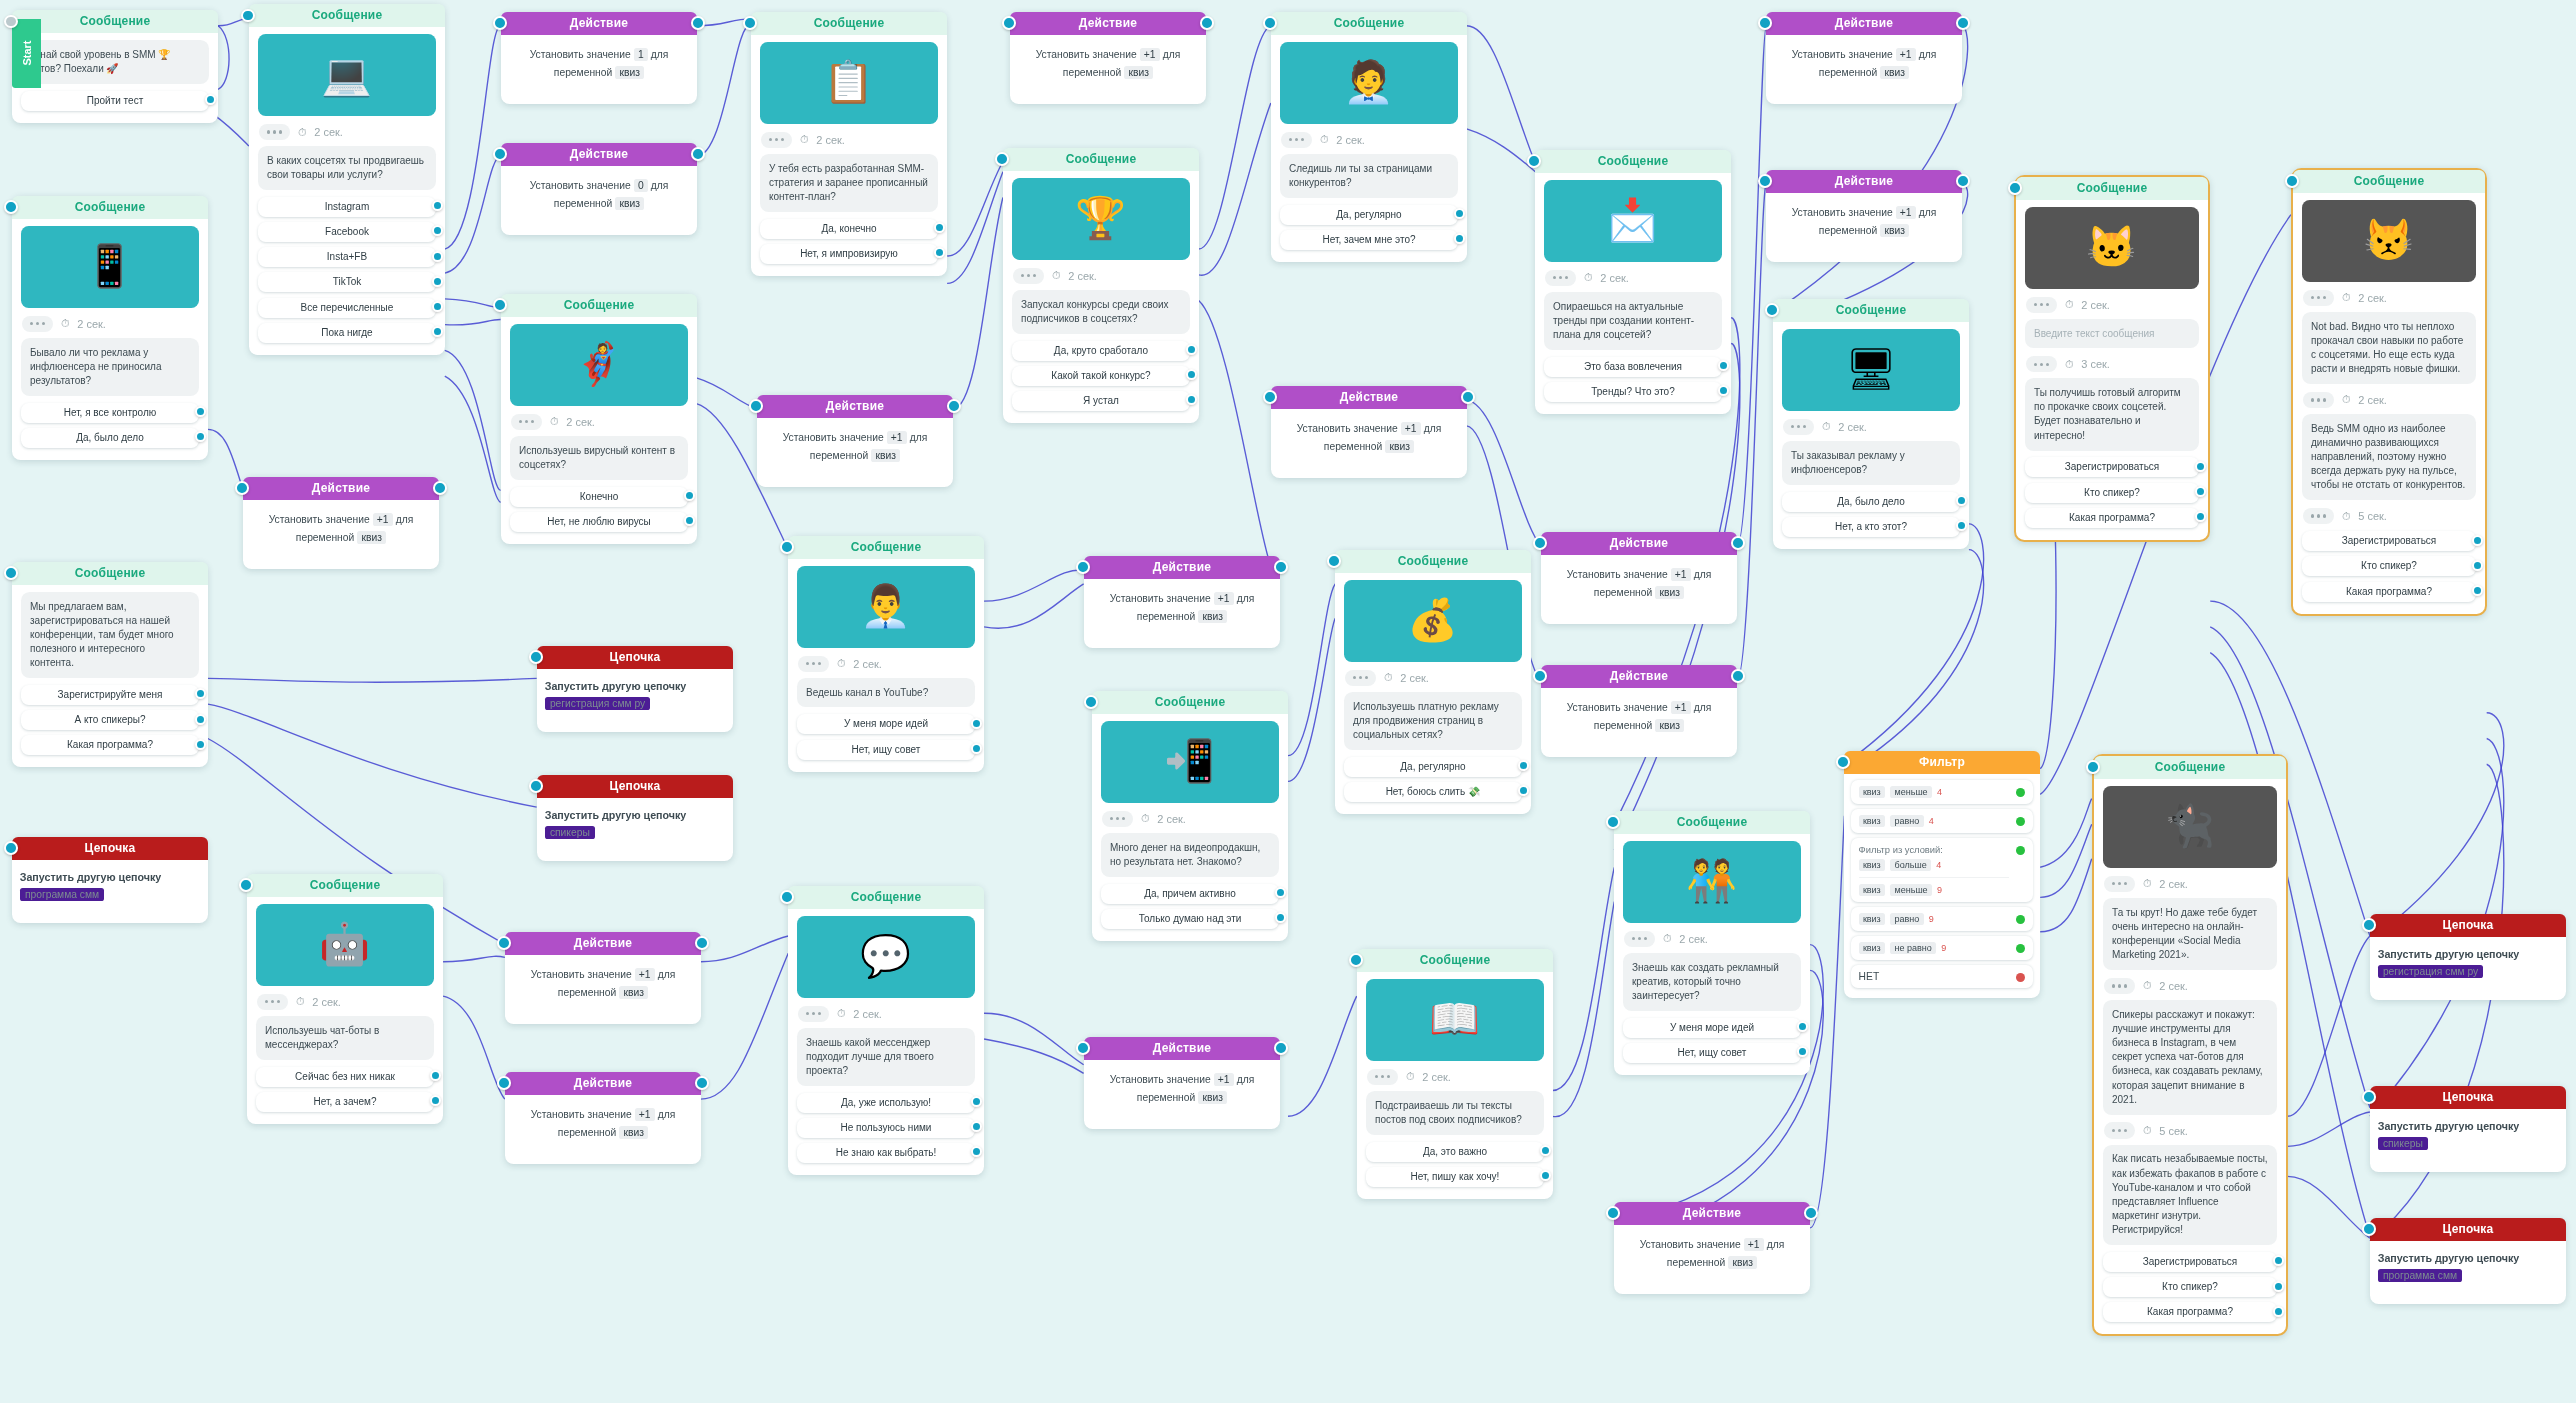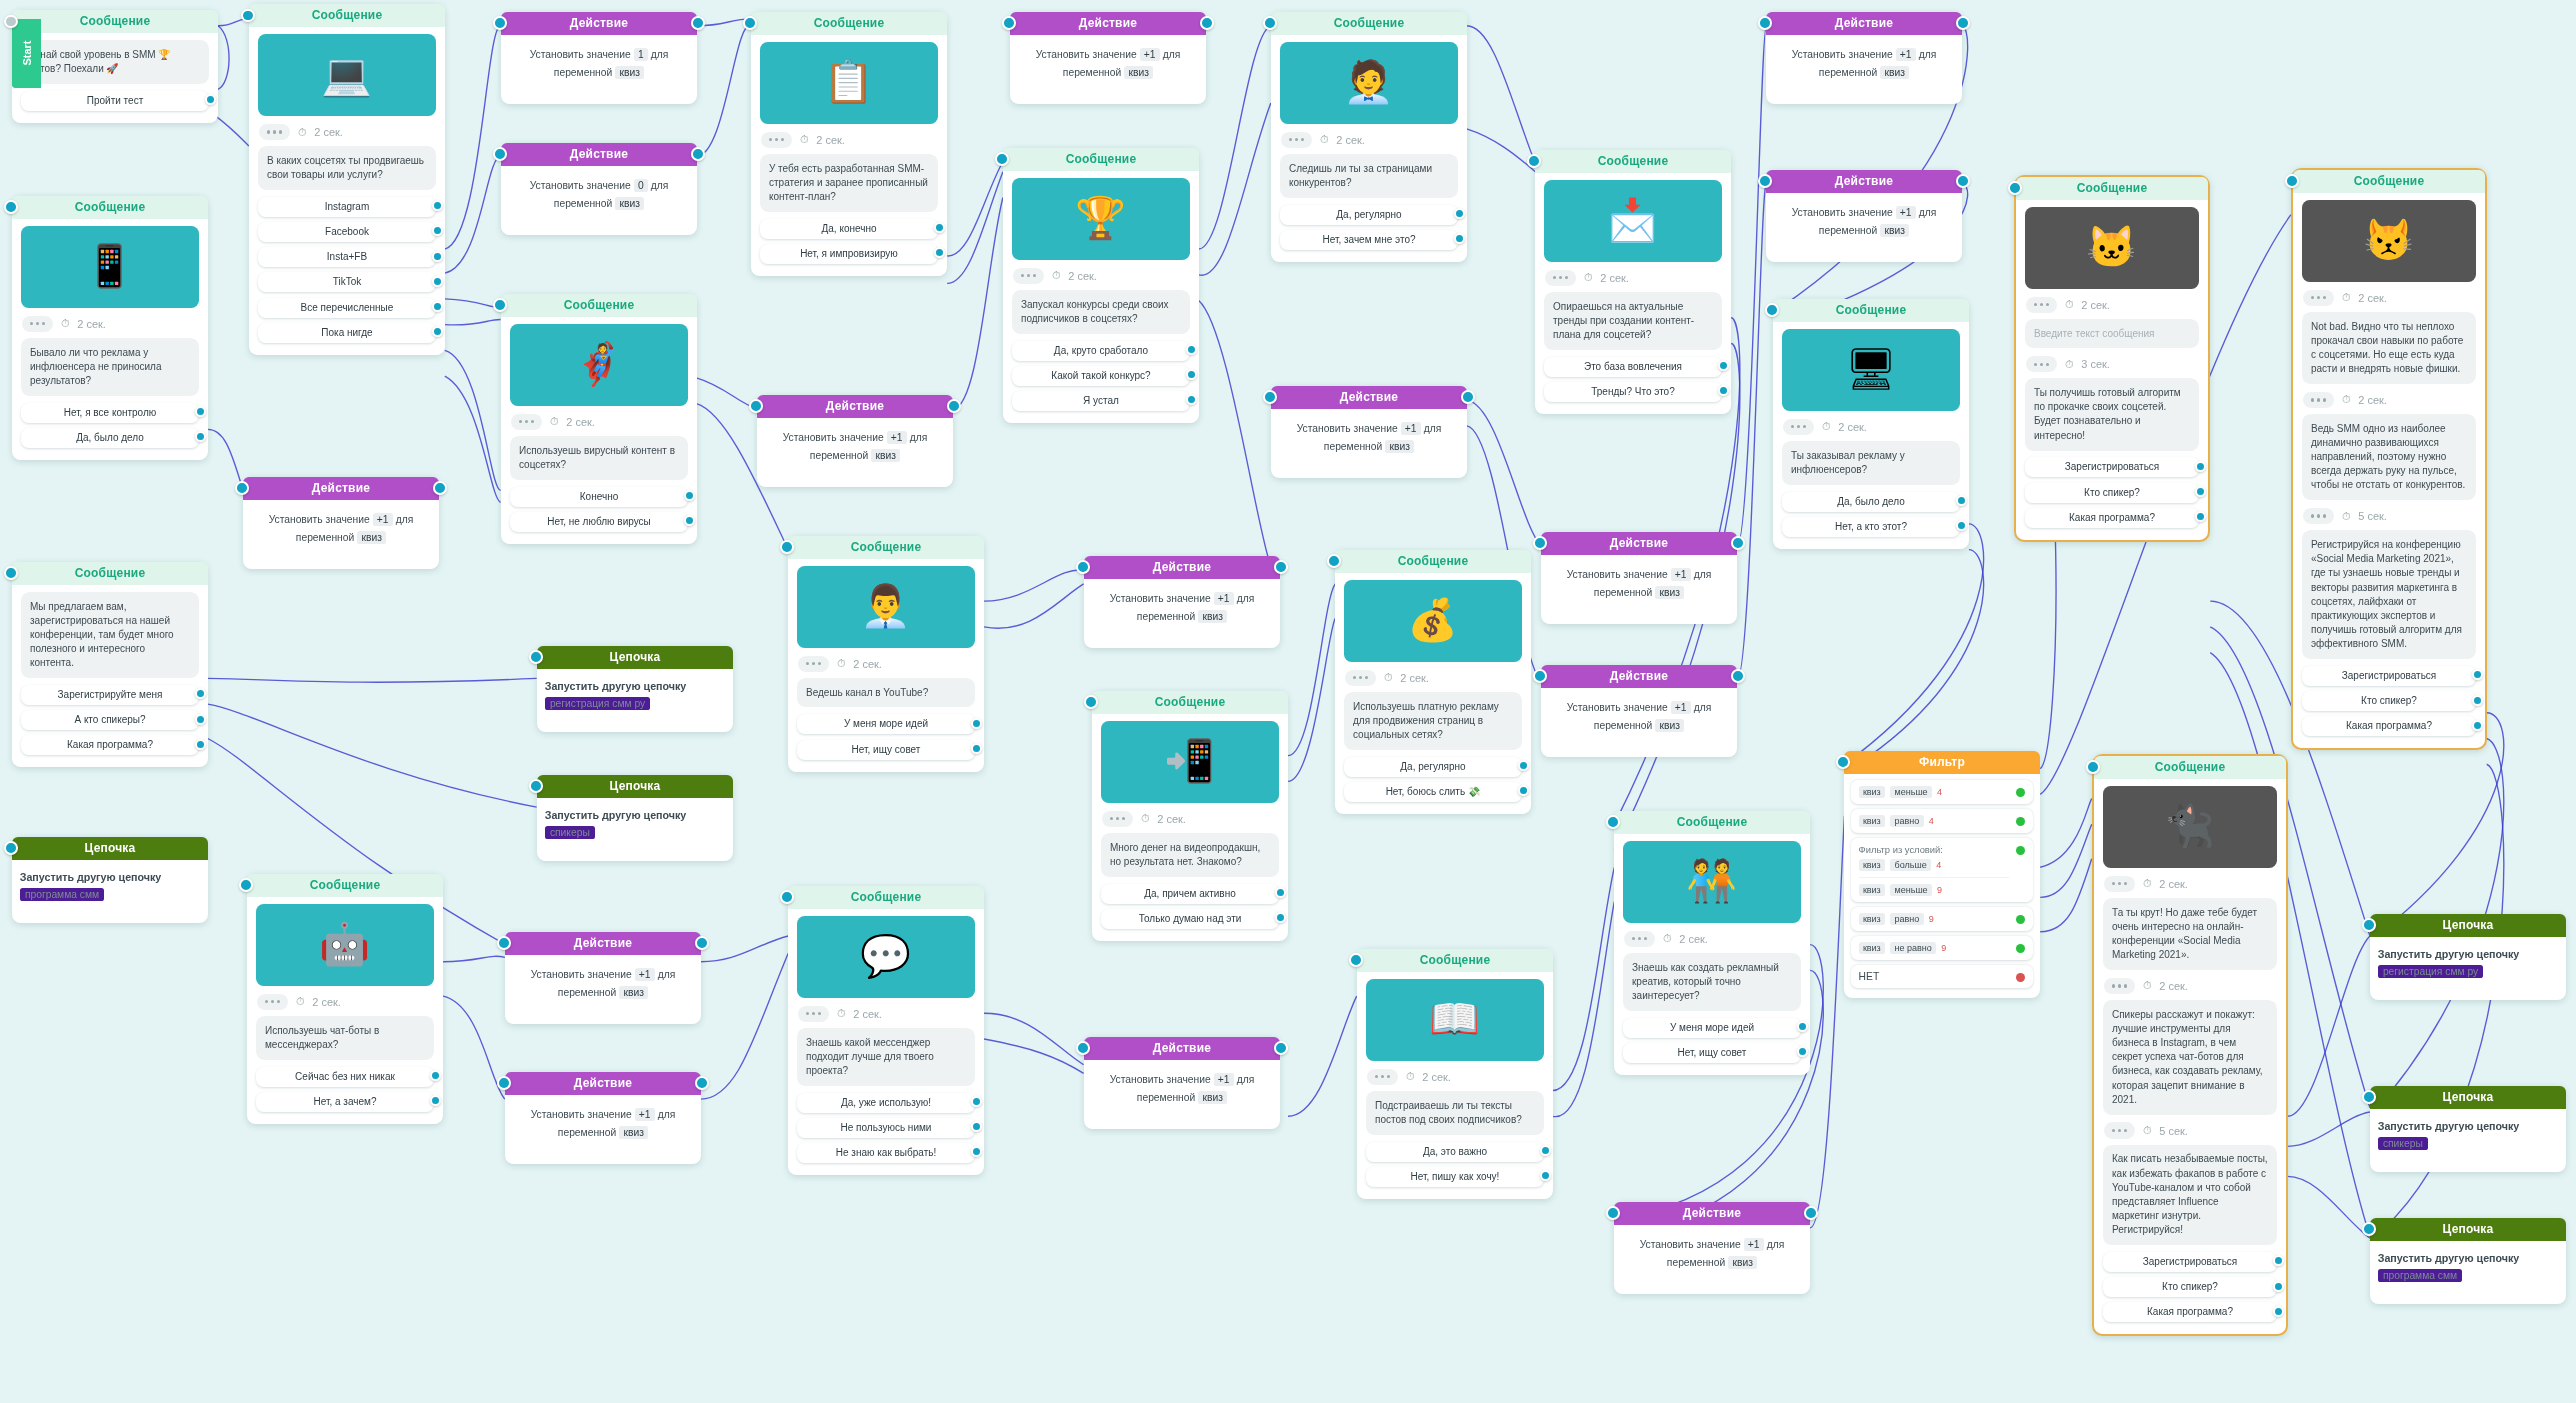--- a/index.html
+++ b/index.html
@@ -30,21 +30,21 @@
   .node-hdr {
     height: 23px; line-height: 23px;
     text-align: center;
     font-size: 12px; font-weight: bold;
     border-radius: 6px 6px 0 0;
     letter-spacing:0.2px;
     position: relative;
   }
   .hdr-msg    { background: #dff5ec; color: #1aa97e; }
   .hdr-action { background: #b04fc8; color: #ffffff; }
-  .hdr-chain  { background: #4d7c0f; color: #ffffff; }
+  .hdr-chain  { background: #b91c1c; color: #ffffff; }
   .hdr-filter { background: #fba833; color: #ffffff; }
 
   .port {
     position: absolute;
     width: 13.7px; height: 13.7px; border-radius: 50%;
     background: #11a2c4;
     border: 2.6px solid #fff;
     box-shadow: 0 0.9px 2.6px rgba(0,0,0,.22);
     z-index: 7;
   }
@@ -788,21 +788,20 @@
         <div class="bubble">Ведь SMM одно из наиболее динамично развивающихся направлений, поэтому нужно всегда держать руку на пульсе, чтобы не отстать от конкурентов.</div>
         <div class="delayrow">
           <div class="dots">
             <i></i>
             <i></i>
             <i></i>
           </div>
           <span class="clock">⏱</span>
           <span class="delaytxt">5 сек.</span>
         </div>
-        <div class="bubble">Регистрируйся на конференцию «Social Media Marketing 2021», где ты узнаешь новые тренды и векторы развития маркетинга в соцсетях, лайфхаки от практикующих экспертов и получишь готовый алгоритм для эффективного SMM.</div>
         <div class="btnlist">
           <div class="qbtn">Зарегистрироваться<div class="port out"></div></div>
           <div class="qbtn">Кто спикер?<div class="port out"></div></div>
           <div class="qbtn">Какая программа?<div class="port out"></div></div>
         </div>
       </div>
     </div>
     <div class="node" id="n-chain-reg-2" style="left: 2370px; top: 914px; width: 196px;">
       <div class="node-hdr hdr-chain">Цепочка<div class="port in"></div></div>
       <div class="chain-txt"><div class="chain-main">Запустить другую цепочку</div><div class="chain-sub">регистрация смм ру</div></div>

